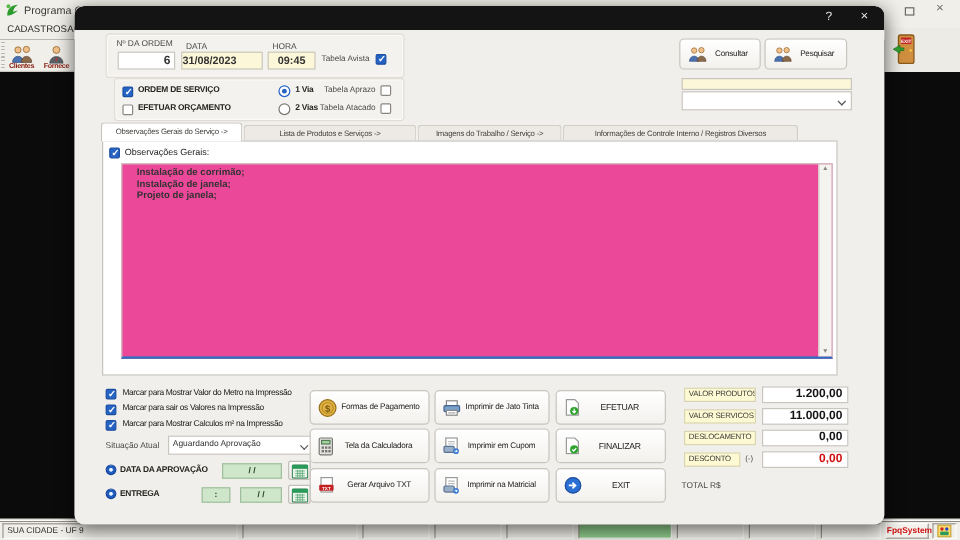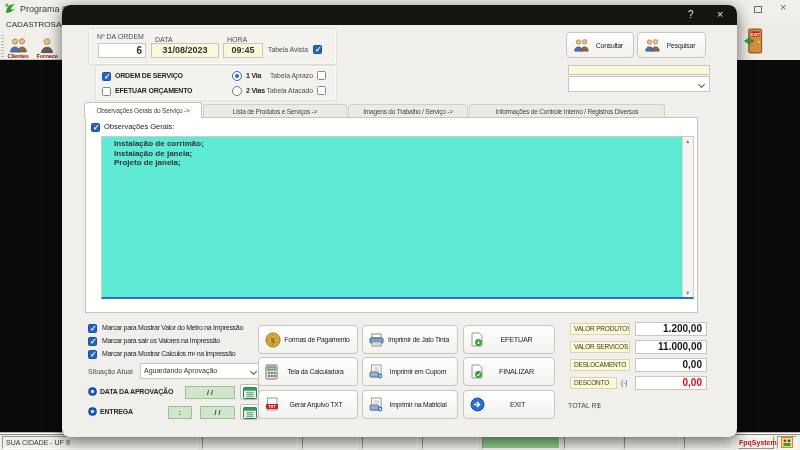--- a/index.html
+++ b/index.html
@@ -46,21 +46,21 @@
   .cb.on::after{content:"✓";position:absolute;left:1px;top:-1.5px;font-size:8px;color:#fff;font-weight:bold}
   .radio{position:absolute;width:10px;height:10px;border:1px solid #7c7974;border-radius:50%;background:#fff}
   .radio.sel{border-color:#2563c4}
   .radio.sel::after{content:"";position:absolute;left:2px;top:2px;width:4px;height:4px;border-radius:50%;background:#2563c4}
   .bullet{position:absolute;width:9px;height:9px;border-radius:50%;border:1px solid #16439a;background:radial-gradient(circle,#eaf2ff 0 1.2px,#1e5cc0 1.9px)}
   .chev{position:absolute;right:5px;top:4.5px;width:5px;height:5px;border-right:1.2px solid #555;border-bottom:1.2px solid #555;transform:rotate(45deg)}
   .combo{position:absolute;background:#fff;border:1px solid #c9c5bf;font-size:7px;color:#333;padding-left:3px;white-space:nowrap;overflow:hidden}
   .tab{position:absolute;top:99px;height:14px;font-size:6.5px;letter-spacing:-0.2px;color:#44423e;text-align:center;line-height:14px;background:#edeae6;border:1px solid #d2cfc9;border-bottom:none;border-radius:3px 3px 0 0;white-space:nowrap;overflow:hidden}
   .tab.active{top:97px;height:16px;line-height:16px;background:#fff;z-index:2;border-color:#c6c3bd}
   .content{position:absolute;left:23px;top:112px;width:613px;height:196px;background:#fff;border:1px solid #c6c3bd;z-index:1}
-  .ta{position:absolute;left:15px;top:18px;width:593px;height:163px;background:#5eead4;border:1px solid #cfccc6;border-bottom:2px solid #2e6fc0}
+  .ta{position:absolute;left:15px;top:18px;width:593px;height:163px;background:#ec4899;border:1px solid #cfccc6;border-bottom:2px solid #2e6fc0}
   .ta-text{position:absolute;left:12px;top:2px;font-size:8px;font-weight:bold;color:#333;line-height:9.5px;white-space:pre-line}
   .sb{position:absolute;right:0;top:0;bottom:0;width:11px;background:#f3f3ef;border-left:1px solid #d8d5cf}
   .sb::before{content:"▲";position:absolute;top:1px;left:2px;font-size:5.5px;color:#8a8780}
   .sb::after{content:"▼";position:absolute;bottom:1px;left:2px;font-size:5.5px;color:#8a8780}
   .btn{position:absolute;display:flex;align-items:center;background:linear-gradient(#ffffff,#f3f1ed);border:1px solid #c9c5bf;border-radius:4px}
   .btn svg{position:static;margin-left:6px;flex:none}
   .btn .bl{position:static;flex:1;text-align:center;font-size:6.8px;letter-spacing:-0.2px;color:#23221f;padding-right:4px;white-space:nowrap}
   .cal{position:absolute;width:19px;height:16px;background:linear-gradient(#fff,#eeebe6);border:1px solid #c2bfb8;border-radius:2px;display:flex;align-items:center;justify-content:center}
   .cal svg{position:static}
   .ylab{position:absolute;width:60px;height:12px;background:#fdf9d3;border:1px solid #d8d4b5;font-size:6.5px;letter-spacing:-0.2px;color:#3a3936;line-height:10px;padding-left:3px;white-space:nowrap;overflow:hidden}
@@ -144,21 +144,21 @@
   <div class="dlg">
     <div class="dlg-tb">
       <span class="dlg-help">?</span>
       <span class="dlg-close">×</span>
     </div>
 
     <div class="panel" style="left:26px;top:23px;width:249px;height:37px">
       <span class="lbl" style="left:8px;top:4px">Nº DA ORDEM</span>
       <div class="fld" style="left:9px;top:14px;width:48px;height:15px;font-size:10px;font-weight:bold;text-align:right;line-height:13px;padding-right:3px">6</div>
       <span class="lbl" style="left:66px;top:7px">DATA</span>
-      <div class="fld yel" style="left:62px;top:14px;width:68px;height:15px;font-size:9px;font-weight:bold;text-align:center;line-height:13px">31/08/2023</div>
+      <div class="fld yel" style="left:62px;top:14px;width:68px;height:15px;font-size:9px;font-weight:bold;line-height:13px">31/08/2023</div>
       <span class="lbl" style="left:138px;top:7px">HORA</span>
       <div class="fld yel" style="left:134px;top:14px;width:40px;height:15px;font-size:9px;font-weight:bold;text-align:center;line-height:13px">09:45</div>
       <span class="lbl" style="left:179px;top:17px;font-size:6.8px">Tabela Avista</span>
       <span class="cb on" style="left:224px;top:16px"></span>
     </div>
 
     <div class="panel" style="left:33px;top:60px;width:242px;height:36px">
       <span class="cb on" style="left:6px;top:6px"></span>
       <span class="lbl dark" style="left:19px;top:6px">ORDEM DE SERVIÇO</span>
       <span class="cb" style="left:6px;top:21px"></span>

